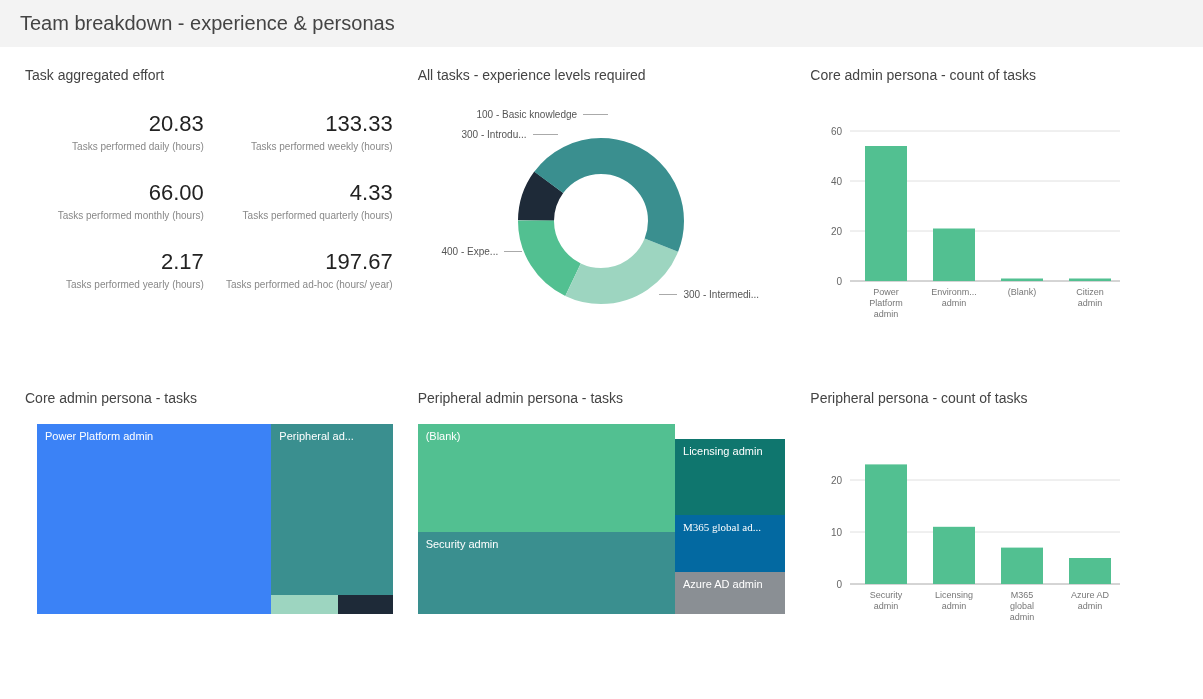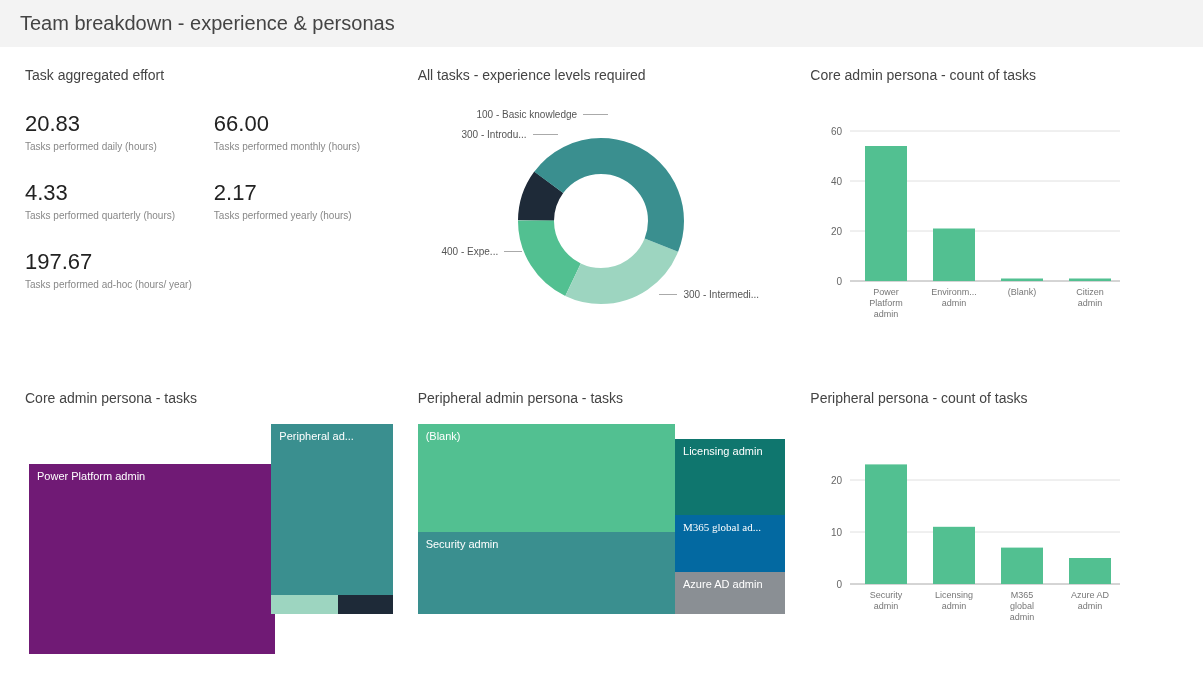--- a/index.html
+++ b/index.html
@@ -28,21 +28,21 @@
     margin-bottom: 18px;
     font-weight: 400;
   }
   
   .kpi-grid {
     display: grid;
     grid-template-columns: 1fr 1fr;
     gap: 28px 10px;
     padding-top: 10px;
   }
-  .kpi-cell { text-align: left; }
+  .kpi-cell { text-align: right; }
   .kpi-value { font-size: 22px; font-weight: 400; color: #222; }
   .kpi-label { font-size: 10px; color: #888; margin-top: 4px; }
 
   
   .donut-wrap { position: relative; width: 320px; height: 240px; margin: 0 auto; }
   .donut-label {
     position: absolute;
     font-size: 10px;
     color: #555;
     display: flex;
@@ -83,20 +83,24 @@
 <div class="header-bar">Team breakdown - experience &amp; personas</div>
 
 <div class="dashboard">
 
   <div class="panel">
     <div class="panel-title">Task aggregated effort</div>
     <div class="kpi-grid">
       <div class="kpi-cell">
         <div class="kpi-value">20.83</div>
         <div class="kpi-label">Tasks performed daily (hours)</div>
+      </div>
+      <div class="kpi-cell">
+        <div class="kpi-value">133.33</div>
+        <div class="kpi-label">Tasks performed weekly (hours)</div>
       </div>
       <div class="kpi-cell">
         <div class="kpi-value">66.00</div>
         <div class="kpi-label">Tasks performed monthly (hours)</div>
       </div>
       <div class="kpi-cell">
         <div class="kpi-value">4.33</div>
         <div class="kpi-label">Tasks performed quarterly (hours)</div>
       </div>
       <div class="kpi-cell">
@@ -171,21 +175,21 @@
       <text class="axis-label" x="144" y="205" text-anchor="middle">admin</text>
       <text class="axis-label" x="212" y="194" text-anchor="middle">(Blank)</text>
       <text class="axis-label" x="280" y="194" text-anchor="middle">Citizen</text>
       <text class="axis-label" x="280" y="205" text-anchor="middle">admin</text>
     </svg>
   </div>
 
   <div class="panel">
     <div class="panel-title">Core admin persona - tasks</div>
     <div class="treemap">
-      <div class="tm-box" style="left:4px; top:0; width:67%; height:100%; background:#701a75;margin-top:40px;">
+      <div class="tm-box" style="left:12px; top:0; width:67%; height:100%; background:#3b82f6;">
         <span>Power Platform admin</span>
       </div>
       <div class="tm-box" style="left:67%; top:0; width:33%; height:90%; background:#3a8f8f;">
         <span>Peripheral ad...</span>
       </div>
       <div class="tm-box" style="left:67%; top:90%; width:18%; height:10%; background:#9dd5c0;"></div>
       <div class="tm-box" style="left:85%; top:90%; width:15%; height:10%; background:#1e2a38;"></div>
     </div>
   </div>
 

